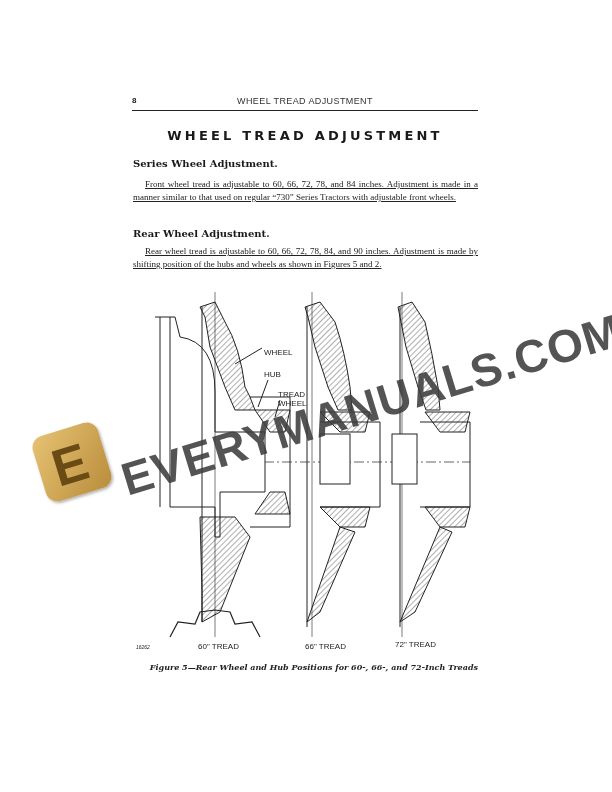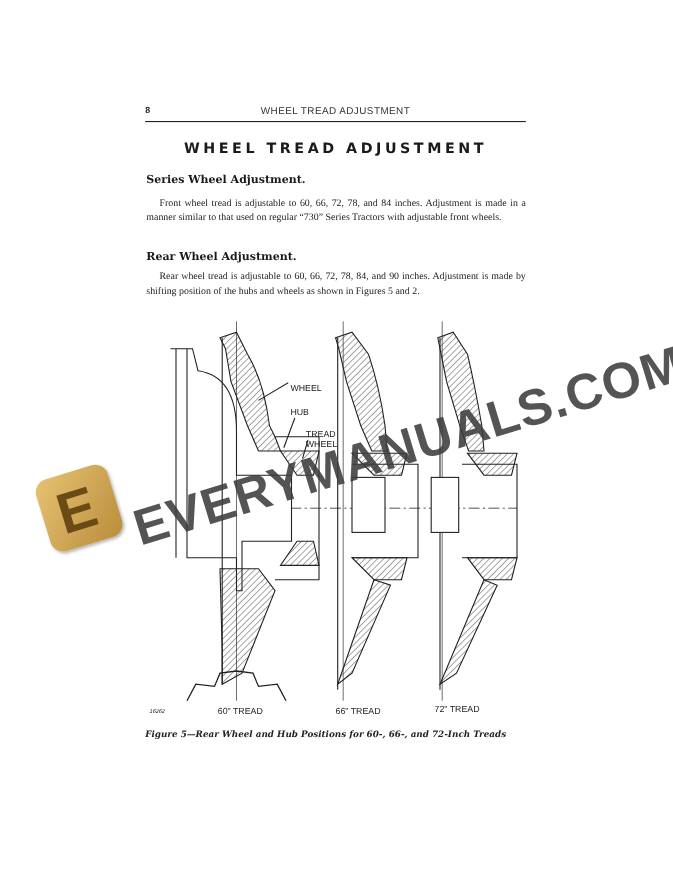--- a/index.html
+++ b/index.html
@@ -2,24 +2,24 @@
 <html><head>
 <meta charset="utf-8">
 <style>
   html,body{margin:0;padding:0;background:#fff;}
   body{width:612px;height:792px;position:relative;overflow:hidden;font-family:"DejaVu Serif",serif;color:#1a1a1a;}
   .runhead{position:absolute;left:132px;top:96px;width:346px;height:14px;border-bottom:1.3px solid #222;}
   .runhead .pno{position:absolute;left:0;top:0;font:bold 8px "Liberation Sans",sans-serif;}
   .runhead .rtitle{position:absolute;left:0;right:0;top:0;text-align:center;font:9px "Liberation Sans",sans-serif;letter-spacing:.4px;color:#333;}
   .title{position:absolute;left:132px;width:346px;top:128px;text-align:center;font:bold 13px "DejaVu Sans",sans-serif;letter-spacing:3.2px;}
   .h2{position:absolute;left:133px;font:bold 10px "DejaVu Serif",serif;}
-  .para{position:absolute;left:133px;width:345px;font:9px/13px "Liberation Serif",serif;text-align:justify;color:#222;}
+  .para{position:absolute;left:133px;width:345px;font:9px/13px "Liberation Serif",serif;text-align:justify;color:#222;text-decoration:underline;}
   .para .ind{display:inline-block;width:12px;}
   .fig{position:absolute;left:140px;top:292px;width:340px;height:365px;}
-  .cap{position:absolute;left:132px;width:346px;top:662px;text-align:left;font:italic bold 8px "DejaVu Serif",serif;color:#222;}
+  .cap{position:absolute;left:132px;width:346px;top:662px;text-align:right;font:italic bold 8px "DejaVu Serif",serif;color:#222;}
   .lbl{position:absolute;font:8px "Liberation Sans",sans-serif;color:#222;}
   .wm{position:absolute;left:115px;top:330px;font:bold 46px "Liberation Sans",sans-serif;color:rgba(60,60,60,.88);transform:rotate(-17deg);transform-origin:left top;white-space:nowrap;letter-spacing:1px;}
   .wmlogo{position:absolute;left:38px;top:428px;width:68px;height:68px;border-radius:12px;background:linear-gradient(135deg,#e6c272,#b98d3c);transform:rotate(-17deg);box-shadow:1px 2px 3px rgba(0,0,0,.3);}
   .wmlogo span{position:absolute;left:14px;top:6px;font:bold 52px "Liberation Sans",sans-serif;color:#6b4b15;}
 </style>
 </head>
 <body>
 
 <div class="runhead">
   <span class="pno">8</span>

